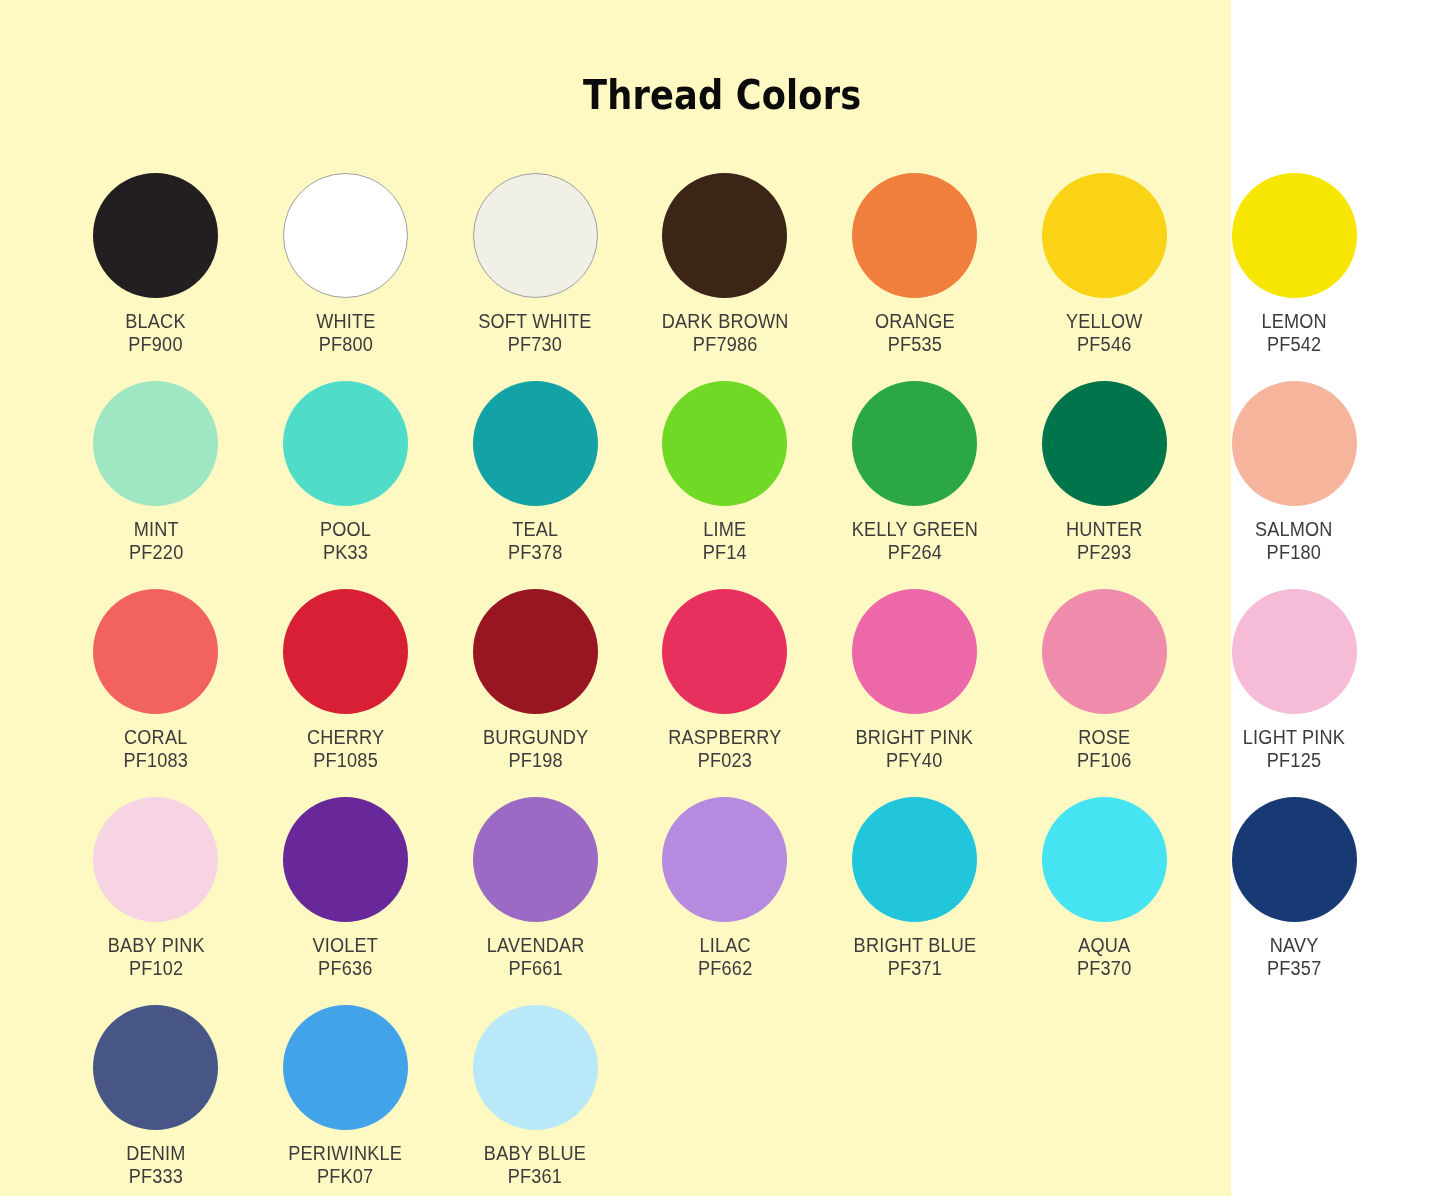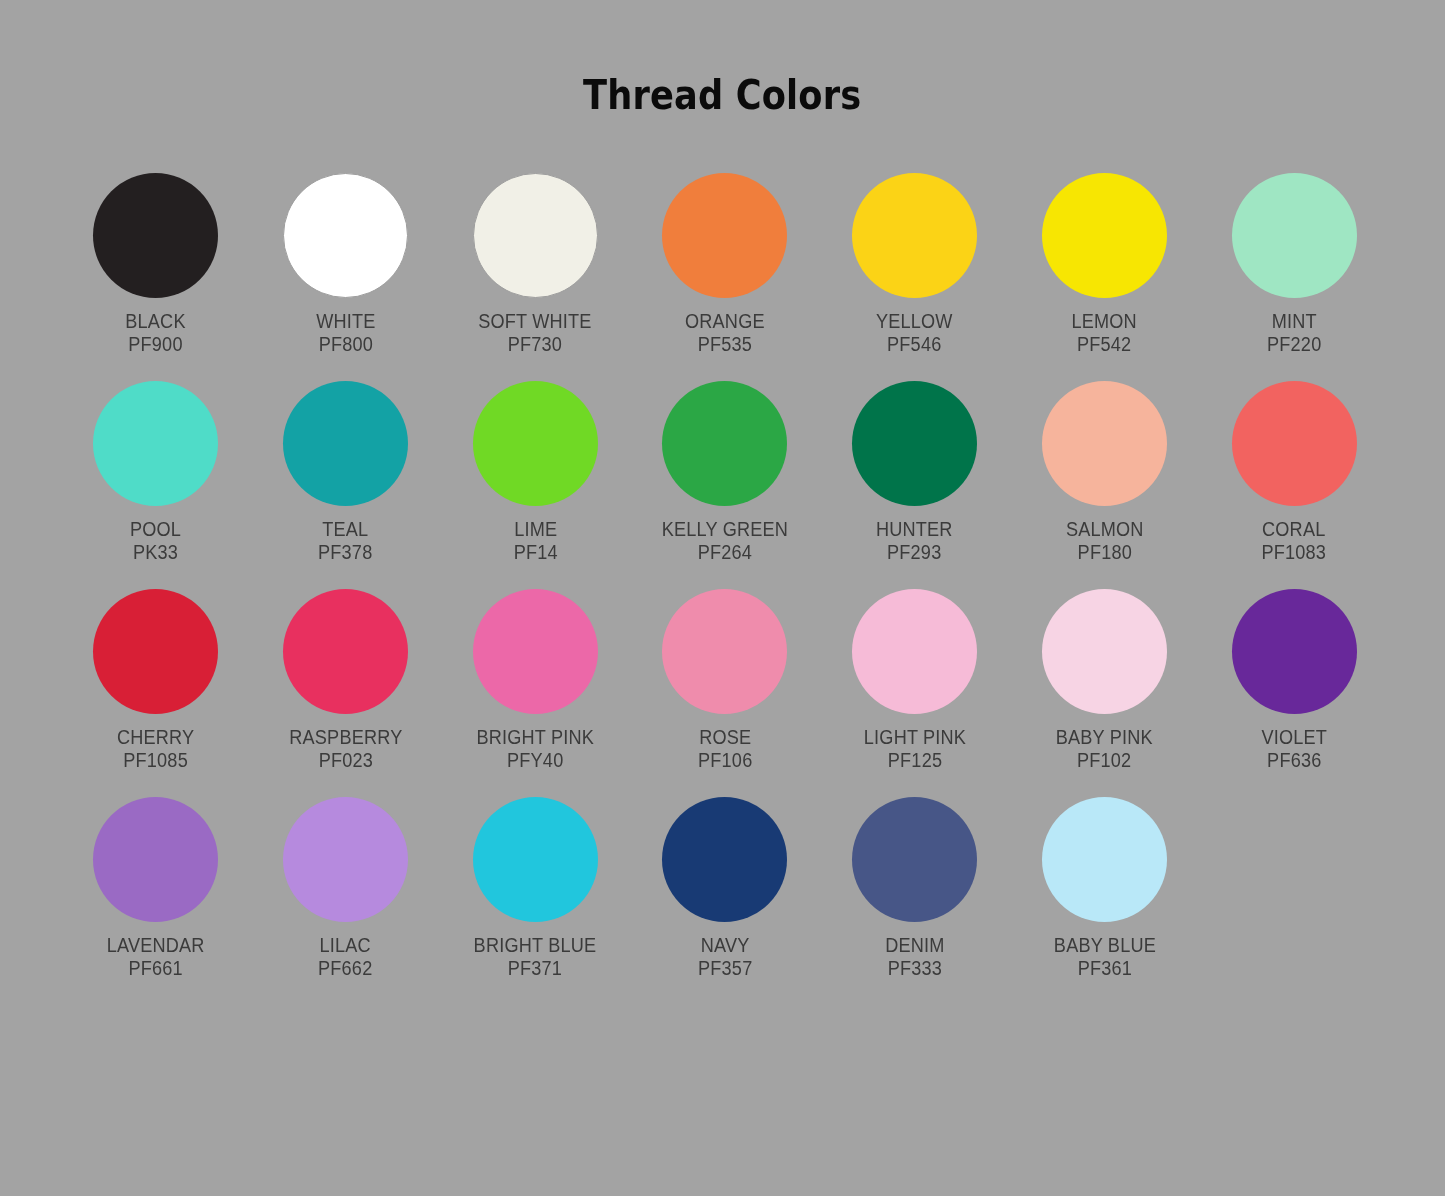--- a/index.html
+++ b/index.html
@@ -10,23 +10,23 @@
   }
   body {
     width: 1445px;
     height: 1196px;
     overflow: hidden;
     font-family: "Liberation Sans", "DejaVu Sans", sans-serif;
     -webkit-font-smoothing: antialiased;
   }
   .page {
     position: relative;
-    width: 1445px;
+    width: 1231px;
     height: 1196px;
-    background: #a3a3a3;
+    background: #fef9c3;
     box-sizing: border-box;
   }
 
   
   .title-wrap {
     position: absolute;
     top: 46px;
     left: 0;
     width: 1445px;
     text-align: center;
@@ -115,20 +115,27 @@
         </div>
       </div>
       <div class="swatch-cell">
         <div class="swatch-dot outlined" style="background: rgb(241, 240, 231);"></div>
         <div class="swatch-label">
           <span class="swatch-name">SOFT WHITE</span>
           <span class="swatch-code">PF730</span>
         </div>
       </div>
       <div class="swatch-cell">
+        <div class="swatch-dot" style="background: rgb(60, 36, 22);"></div>
+        <div class="swatch-label">
+          <span class="swatch-name">DARK BROWN</span>
+          <span class="swatch-code">PF7986</span>
+        </div>
+      </div>
+      <div class="swatch-cell">
         <div class="swatch-dot" style="background: rgb(240, 126, 60);"></div>
         <div class="swatch-label">
           <span class="swatch-name">ORANGE</span>
           <span class="swatch-code">PF535</span>
         </div>
       </div>
       <div class="swatch-cell">
         <div class="swatch-dot" style="background: rgb(251, 211, 22);"></div>
         <div class="swatch-label">
           <span class="swatch-name">YELLOW</span>
@@ -199,20 +206,27 @@
         </div>
       </div>
       <div class="swatch-cell">
         <div class="swatch-dot" style="background: rgb(216, 31, 54);"></div>
         <div class="swatch-label">
           <span class="swatch-name">CHERRY</span>
           <span class="swatch-code">PF1085</span>
         </div>
       </div>
       <div class="swatch-cell">
+        <div class="swatch-dot" style="background: rgb(152, 22, 33);"></div>
+        <div class="swatch-label">
+          <span class="swatch-name">BURGUNDY</span>
+          <span class="swatch-code">PF198</span>
+        </div>
+      </div>
+      <div class="swatch-cell">
         <div class="swatch-dot" style="background: rgb(232, 48, 95);"></div>
         <div class="swatch-label">
           <span class="swatch-name">RASPBERRY</span>
           <span class="swatch-code">PF023</span>
         </div>
       </div>
       <div class="swatch-cell">
         <div class="swatch-dot" style="background: rgb(236, 104, 168);"></div>
         <div class="swatch-label">
           <span class="swatch-name">BRIGHT PINK</span>
@@ -262,34 +276,48 @@
         </div>
       </div>
       <div class="swatch-cell">
         <div class="swatch-dot" style="background: rgb(33, 198, 221);"></div>
         <div class="swatch-label">
           <span class="swatch-name">BRIGHT BLUE</span>
           <span class="swatch-code">PF371</span>
         </div>
       </div>
       <div class="swatch-cell">
+        <div class="swatch-dot" style="background: rgb(70, 228, 242);"></div>
+        <div class="swatch-label">
+          <span class="swatch-name">AQUA</span>
+          <span class="swatch-code">PF370</span>
+        </div>
+      </div>
+      <div class="swatch-cell">
         <div class="swatch-dot" style="background: rgb(24, 58, 116);"></div>
         <div class="swatch-label">
           <span class="swatch-name">NAVY</span>
           <span class="swatch-code">PF357</span>
         </div>
       </div>
       <div class="swatch-cell">
         <div class="swatch-dot" style="background: rgb(71, 86, 135);"></div>
         <div class="swatch-label">
           <span class="swatch-name">DENIM</span>
           <span class="swatch-code">PF333</span>
         </div>
       </div>
       <div class="swatch-cell">
+        <div class="swatch-dot" style="background: rgb(67, 163, 232);"></div>
+        <div class="swatch-label">
+          <span class="swatch-name">PERIWINKLE</span>
+          <span class="swatch-code">PFK07</span>
+        </div>
+      </div>
+      <div class="swatch-cell">
         <div class="swatch-dot" style="background: rgb(185, 232, 248);"></div>
         <div class="swatch-label">
           <span class="swatch-name">BABY BLUE</span>
           <span class="swatch-code">PF361</span>
         </div>
       </div>
     </div>
 
 </div>
 

